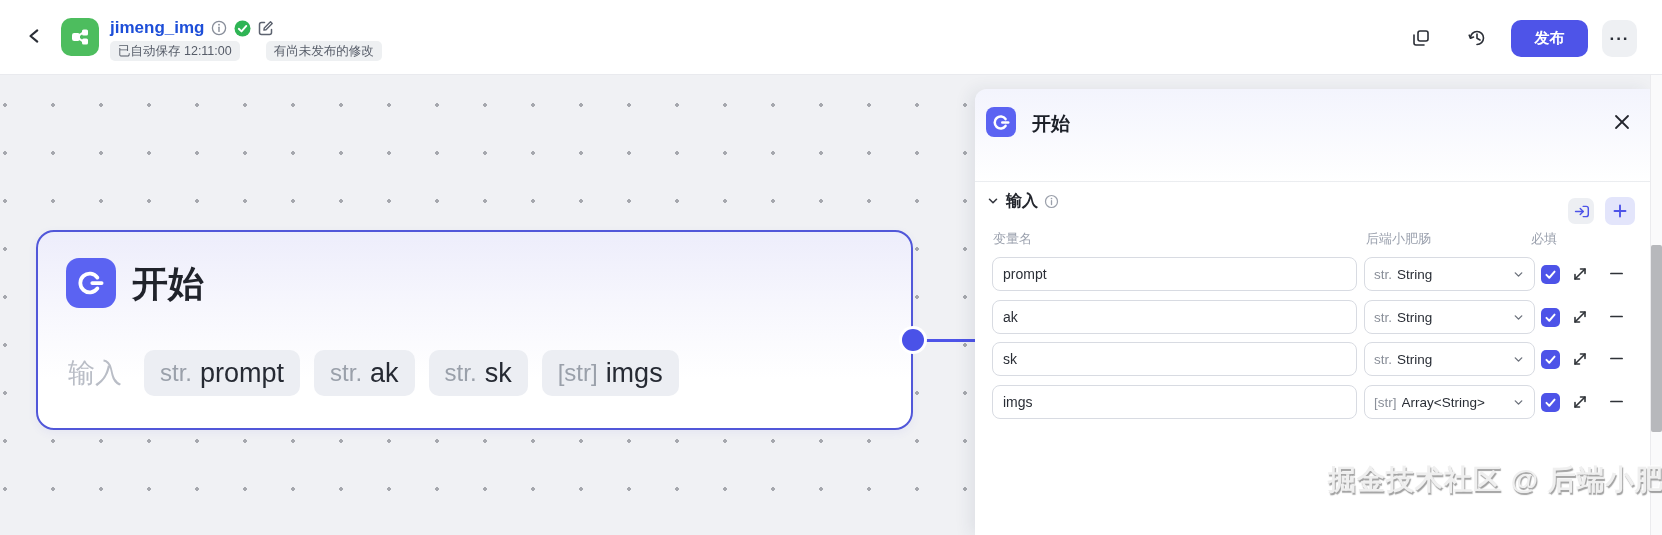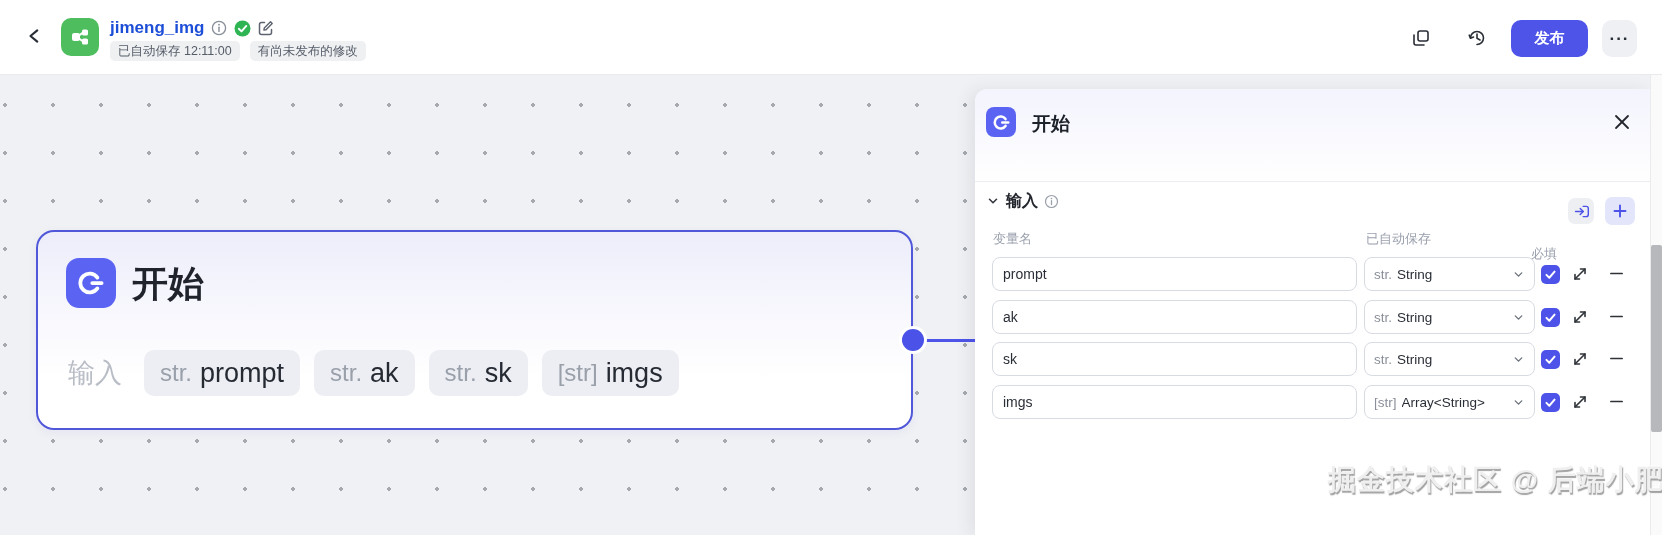--- a/index.html
+++ b/index.html
@@ -11,21 +11,21 @@
   .abs { position:absolute; }
 
   
   .header { left:0; top:0; width:1662px; height:75px; background:#fff;
     border-bottom:1px solid #e9eaee; z-index:30; }
   .back-btn { left:26px; top:27px; width:22px; height:22px; cursor:pointer; }
   .app-icon { left:61px; top:18px; width:38px; height:38px; border-radius:10px;
     display:flex; align-items:center; justify-content:center; }
   .title-row { left:110px; top:16px; height:24px; display:flex; align-items:center; gap:7px; }
   .wf-title { font-size:17px; font-weight:700; color:#1d4ed8; }
-  .badge-row { left:110px; top:41px; display:flex; gap:10px; }
+  .badge-row { left:110px; top:41px; display:flex; gap:26px; }
   .badge { background:#eef0f2; color:#565c68; font-size:12.5px; line-height:18px;
     padding:1px 8px; border-radius:5px; white-space:nowrap; }
   .hicon { top:28px; width:20px; height:20px; cursor:pointer; }
   .publish-btn { left:1511px; top:20px; width:77px; height:37px; border:none; border-radius:10px;
     color:#fff; font-size:15px; font-weight:700; cursor:pointer;
     font-family:"Liberation Sans","DejaVu Sans",sans-serif;
     display:flex; align-items:center; justify-content:center; }
   .more-btn { left:1602px; top:20px; width:35px; height:37px; border:none; border-radius:10px;
     background:#eef0f3; color:#2a2e36; font-size:17px; font-weight:700; letter-spacing:1px;
     cursor:pointer; display:flex; align-items:center; justify-content:center;
@@ -168,22 +168,22 @@
       </svg>
     </button>
     <button class="abs sq-btn add-btn">
       <svg width="16" height="16" viewBox="0 0 16 16">
         <line x1="8" y1="2.5" x2="8" y2="13.5" stroke="#4d53e8" stroke-width="1.9" stroke-linecap="round"></line>
         <line x1="2.5" y1="8" x2="13.5" y2="8" stroke="#4d53e8" stroke-width="1.9" stroke-linecap="round"></line>
       </svg>
     </button>
 
     <div class="abs col-head" style="left:18px;">变量名</div>
-    <div class="abs col-head" style="left:391px;">已自动保存</div>
-    <div class="abs col-head" style="left:556px;margin-top:15px;">必填</div>
+    <div class="abs col-head" style="left:391px;">后端小肥肠</div>
+    <div class="abs col-head" style="left:556px;">必填</div>
 
     <input class="abs var-row-input" style="top: 168px;" value="prompt">
     <div class="abs var-type" style="top:168px;">
       <span class="type-prefix">str.</span>
       <span class="type-name">String</span>
       <svg width="13" height="13" viewBox="0 0 16 16">
           <polyline points="4,6 8,10 12,6" fill="none" stroke="#6d727c" stroke-width="1.7" stroke-linecap="round" stroke-linejoin="round"></polyline>
         </svg>
     </div>
     <div class="abs checkbox" style="top:176px;">

